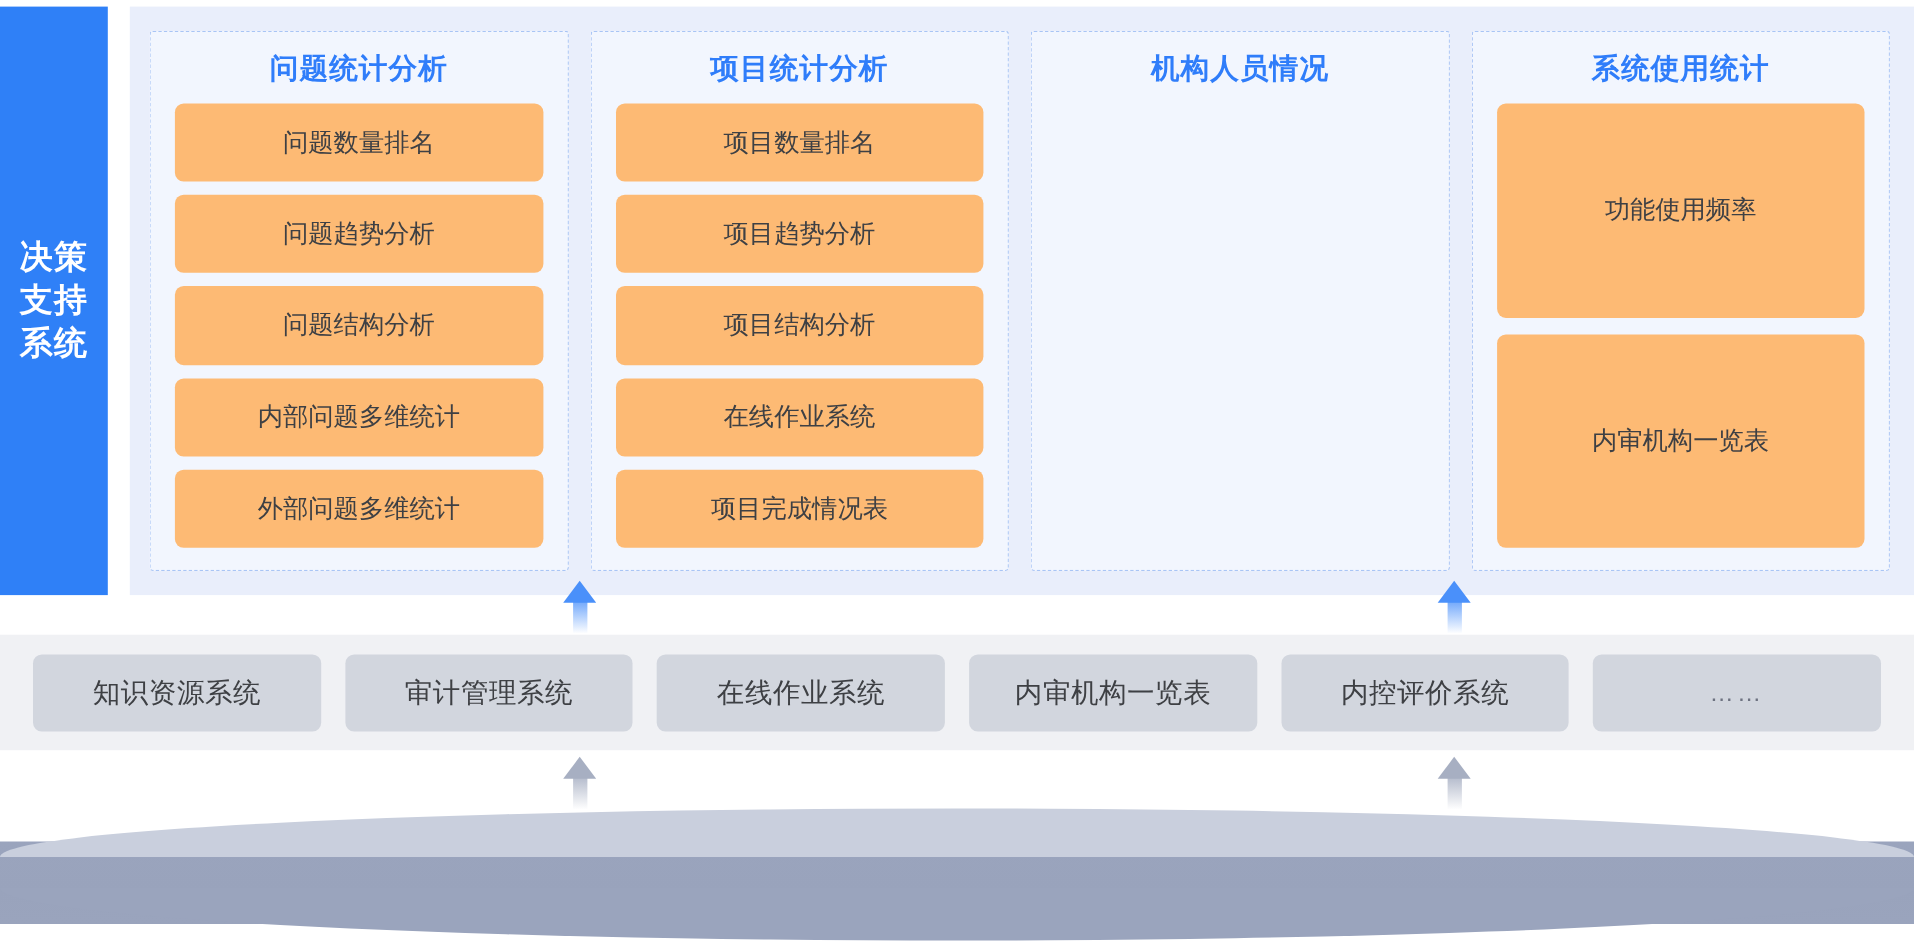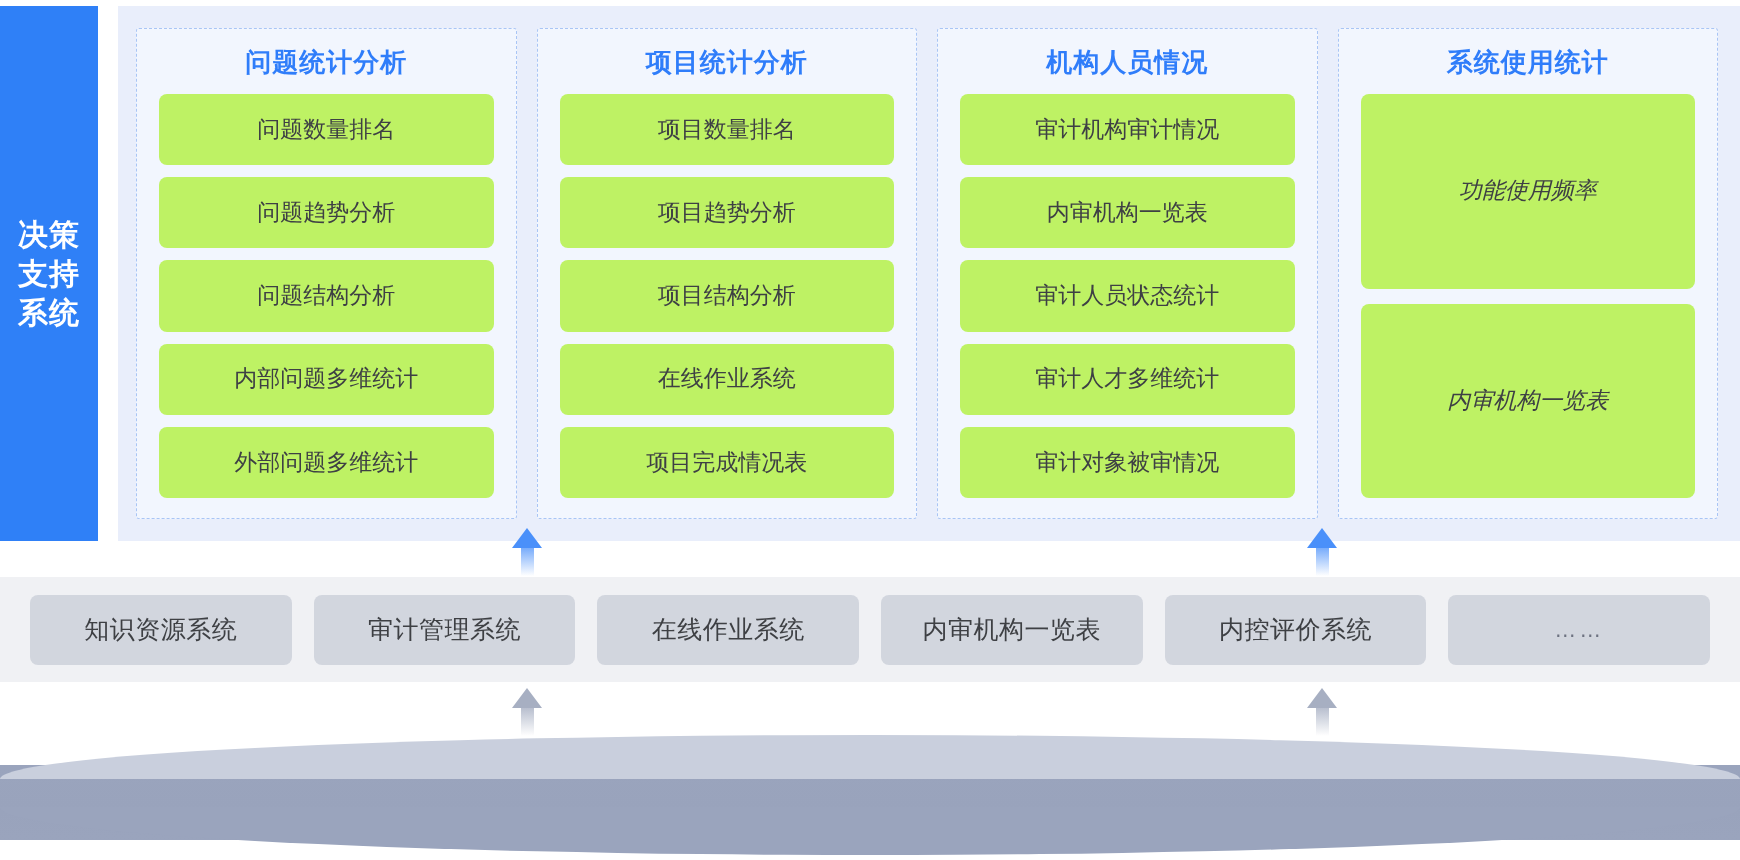--- a/index.html
+++ b/index.html
@@ -75,35 +75,35 @@
   }
 
   .group-items {
     flex: 1 1 auto;
     display: flex;
     flex-direction: column;
     gap: 12px;
   }
 
   .item {
-    background: #bef264;
+    background: #fdba74;
     border-radius: 8px;
     color: #3e4044;
     font-size: 23px;
     display: flex;
     align-items: center;
     justify-content: center;
     flex: 1 1 0;
     text-align: center;
     padding: 0 6px;
     line-height: 1.2;
   }
 
   
-  .group.tall .group-items { gap: 15px; font-style: italic; }
+  .group.tall .group-items { gap: 15px; }
 
   
   .arrow {
     position: absolute;
     width: 30px; height: 48px;
   }
   .arrow .shaft {
     position: absolute;
     left: 9px; top: 18px;
     width: 13px; height: 30px;
@@ -219,27 +219,20 @@
           <div class="item">项目数量排名</div>
           <div class="item">项目趋势分析</div>
           <div class="item">项目结构分析</div>
           <div class="item">在线作业系统</div>
           <div class="item">项目完成情况表</div>
         </div>
       </div>
 
       <div class="group">
         <div class="group-title">机构人员情况</div>
-        <div class="group-items">
-          <div class="item">审计机构审计情况</div>
-          <div class="item">内审机构一览表</div>
-          <div class="item">审计人员状态统计</div>
-          <div class="item">审计人才多维统计</div>
-          <div class="item">审计对象被审情况</div>
-        </div>
       </div>
 
       <div class="group tall">
         <div class="group-title">系统使用统计</div>
         <div class="group-items">
           <div class="item">功能使用频率</div>
           <div class="item">内审机构一览表</div>
         </div>
       </div>
 

